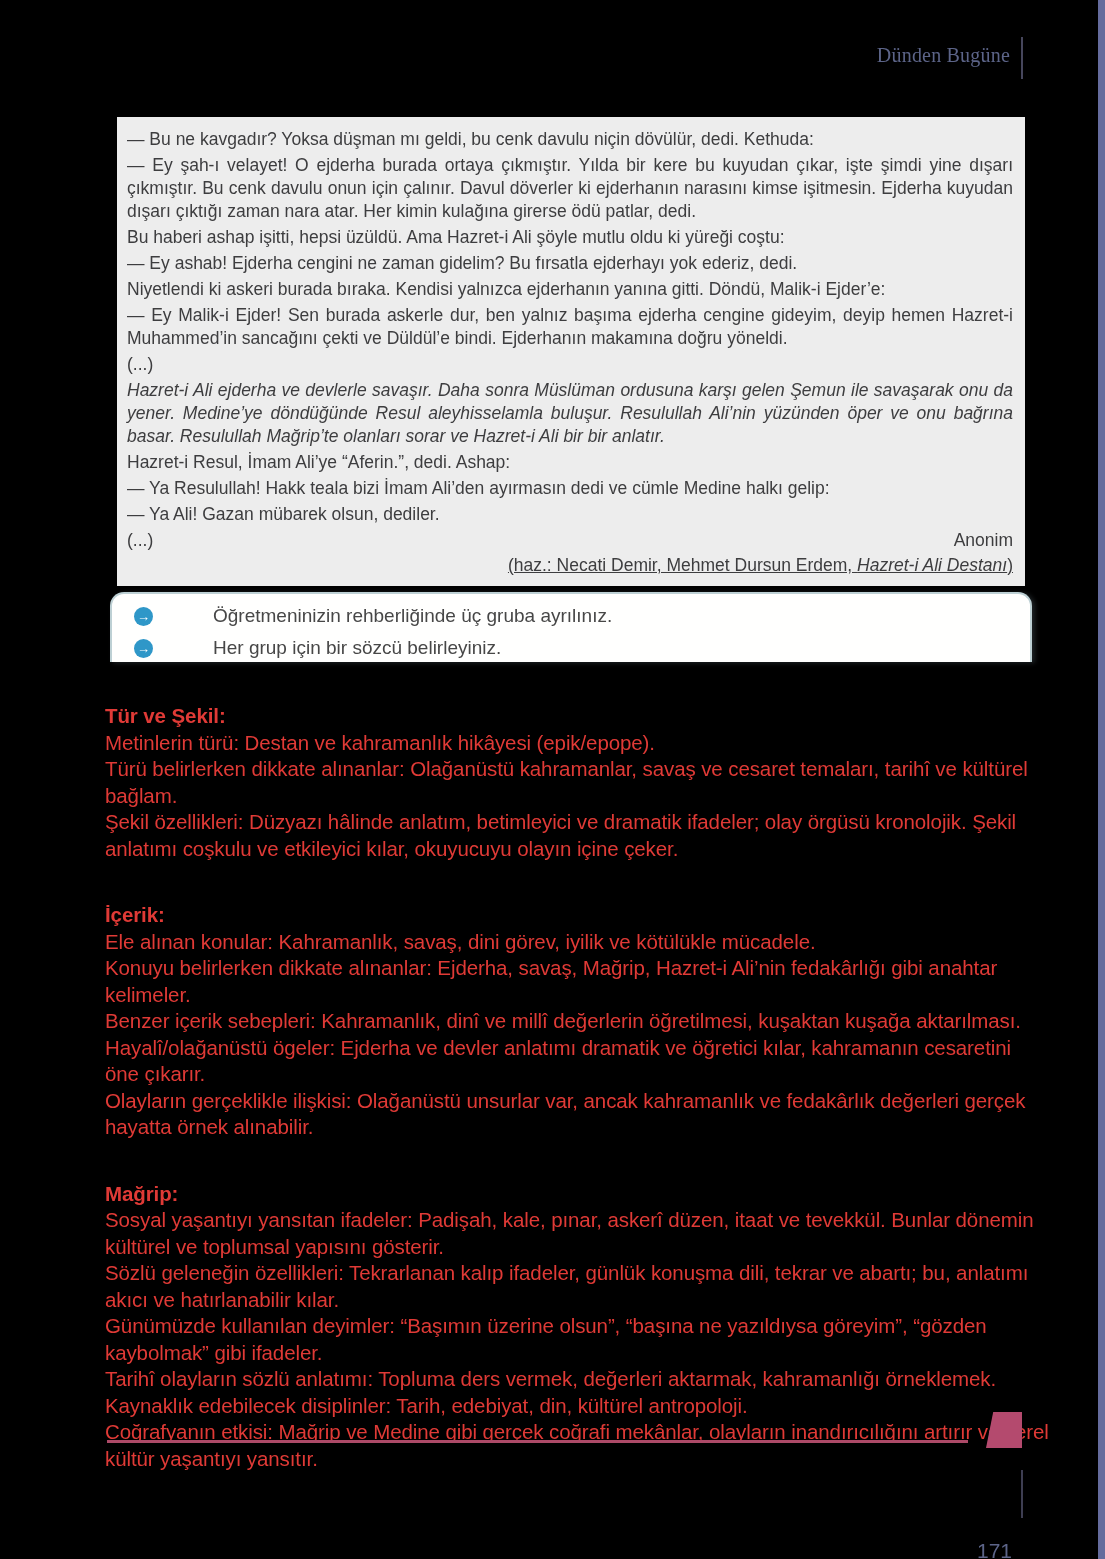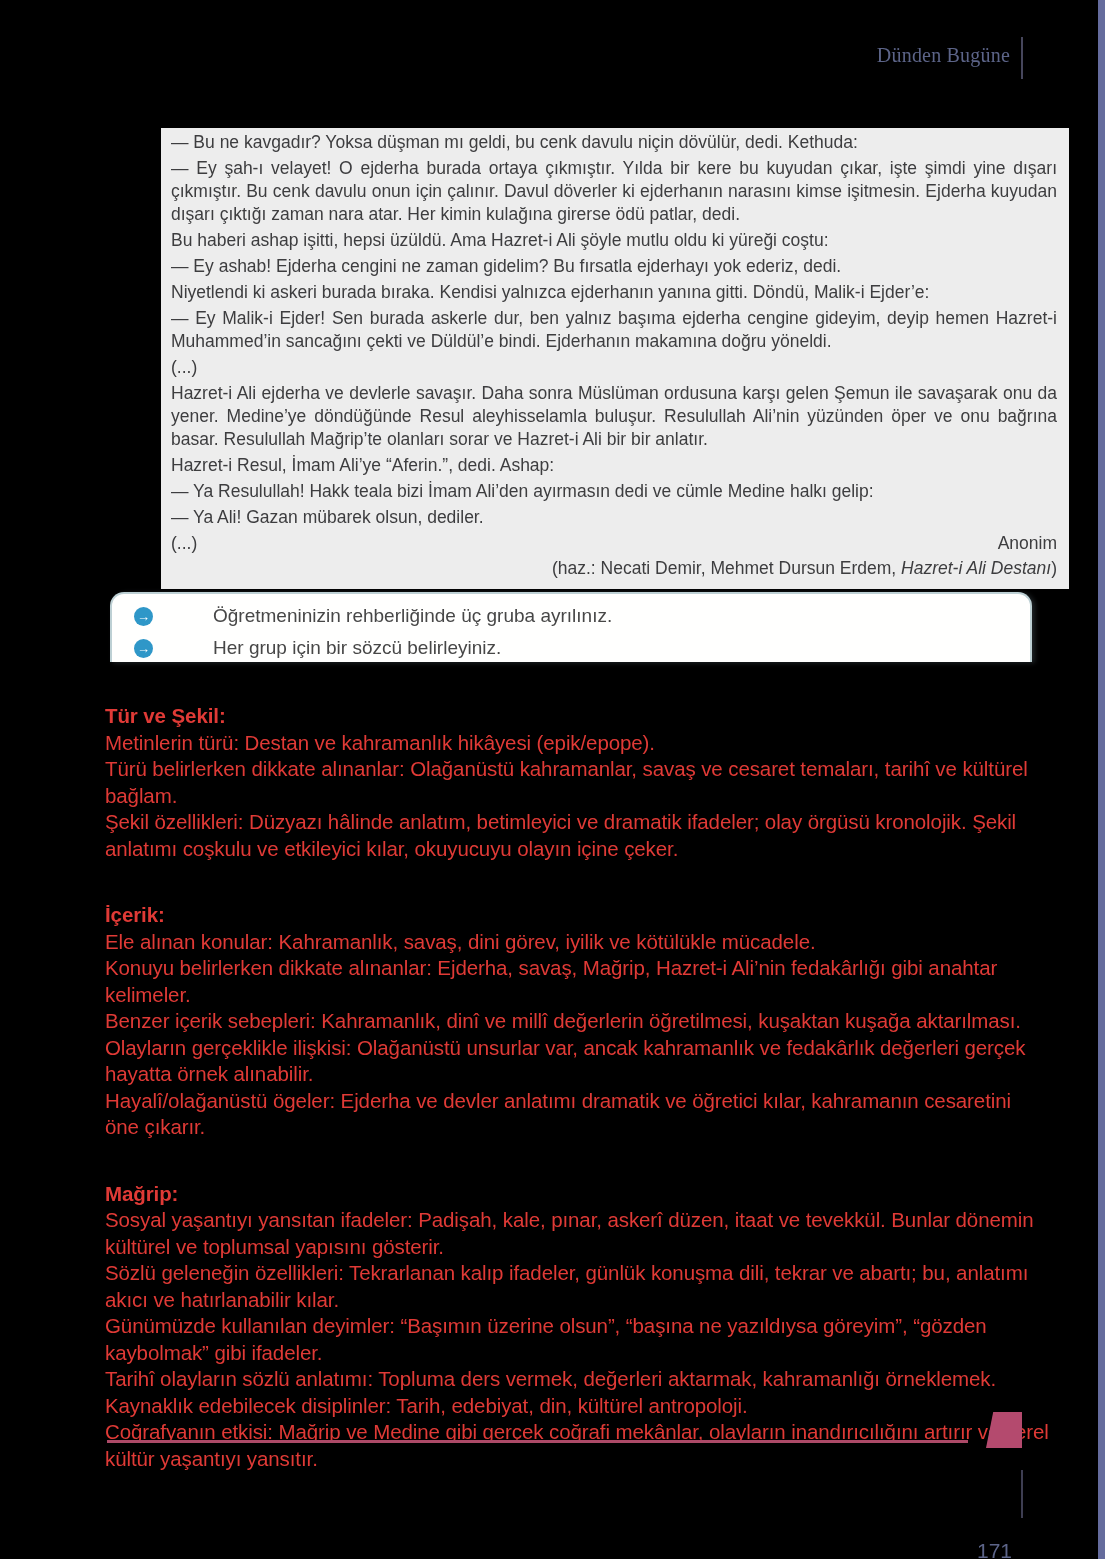--- a/index.html
+++ b/index.html
@@ -20,35 +20,35 @@
     position: absolute; top: 44px; right: 95px;
     font-family: "Liberation Serif", serif;
     font-size: 20px; color: #5c6488; letter-spacing: 0.2px;
   }
   .head-rule {
     position: absolute; left: 1021px; top: 37px; width: 2px; height: 42px;
     background: #46465c;
   }
   
   .story-panel {
-    position: absolute; left: 117px; top: 128px; width: 908px;
+    position: absolute; left: 117px; top: 117px; width: 908px;
     box-sizing: border-box;
     background: #ededed;
-    padding: 0 12px 9px 10px;
+    padding: 8px 12px 9px 10px;
     color: #3d3d3f;
-    font-size: 17.5px; line-height: 23px; margin-left: 44px;
+    font-size: 17.5px; line-height: 23px;
   }
   .story-par { margin: 3px 0; }
   .story-par.justify { text-align: justify; }
-  .story-par.italic { }
+  .story-par.italic { font-style: italic; }
   .attr-row {
     display: flex; justify-content: space-between;
     margin: 3px 0 0 0;
   }
-  .attr-line { text-align: right; margin: 2px 0 0 0; }
+  .attr-line { text-align: right; margin: 2px 0 0 0; text-decoration: underline; }
   .it { font-style: italic; }
   
   .activity-box {
     position: absolute; left: 110px; top: 592px; width: 922px; height: 70px;
     box-sizing: border-box;
     border: 2px solid #bdd0d4; border-bottom: none;
     border-radius: 14px 14px 0 0;
     box-shadow: 3px 1px 5px rgba(110,130,140,0.28);
     padding: 11px 14px 0 22px;
     background: #fffffe;
@@ -160,23 +160,23 @@
       <p class="ans">Şekil özellikleri: Düzyazı hâlinde anlatım, betimleyici ve dramatik ifadeler; olay örgüsü kronolojik. Şekil anlatımı coşkulu ve etkileyici kılar, okuyucuyu olayın içine çeker.</p>
 
       <p class="ans bold">İçerik:</p>
 
       <p class="ans">Ele alınan konular: Kahramanlık, savaş, dini görev, iyilik ve kötülükle mücadele.</p>
 
       <p class="ans">Konuyu belirlerken dikkate alınanlar: Ejderha, savaş, Mağrip, Hazret-i Ali’nin fedakârlığı gibi anahtar kelimeler.</p>
 
       <p class="ans">Benzer içerik sebepleri: Kahramanlık, dinî ve millî değerlerin öğretilmesi, kuşaktan kuşağa aktarılması.</p>
 
+      <p class="ans">Hayalî/olağanüstü ögeler: Ejderha ve devler anlatımı dramatik ve öğretici kılar, kahramanın cesaretini öne çıkarır.</p>
+
       <p class="ans">Olayların gerçeklikle ilişkisi: Olağanüstü unsurlar var, ancak kahramanlık ve fedakârlık değerleri gerçek hayatta örnek alınabilir.</p>
-
-      <p class="ans">Hayalî/olağanüstü ögeler: Ejderha ve devler anlatımı dramatik ve öğretici kılar, kahramanın cesaretini öne çıkarır.</p>
 
       <p class="ans bold">Mağrip:</p>
 
       <p class="ans">Sosyal yaşantıyı yansıtan ifadeler: Padişah, kale, pınar, askerî düzen, itaat ve tevekkül. Bunlar dönemin kültürel ve toplumsal yapısını gösterir.</p>
 
       <p class="ans">Sözlü geleneğin özellikleri: Tekrarlanan kalıp ifadeler, günlük konuşma dili, tekrar ve abartı; bu, anlatımı akıcı ve hatırlanabilir kılar.</p>
 
       <p class="ans">Günümüzde kullanılan deyimler: “Başımın üzerine olsun”, “başına ne yazıldıysa göreyim”, “gözden kaybolmak” gibi ifadeler.</p>
 
       <p class="ans">Tarihî olayların sözlü anlatımı: Topluma ders vermek, değerleri aktarmak, kahramanlığı örneklemek.</p>

